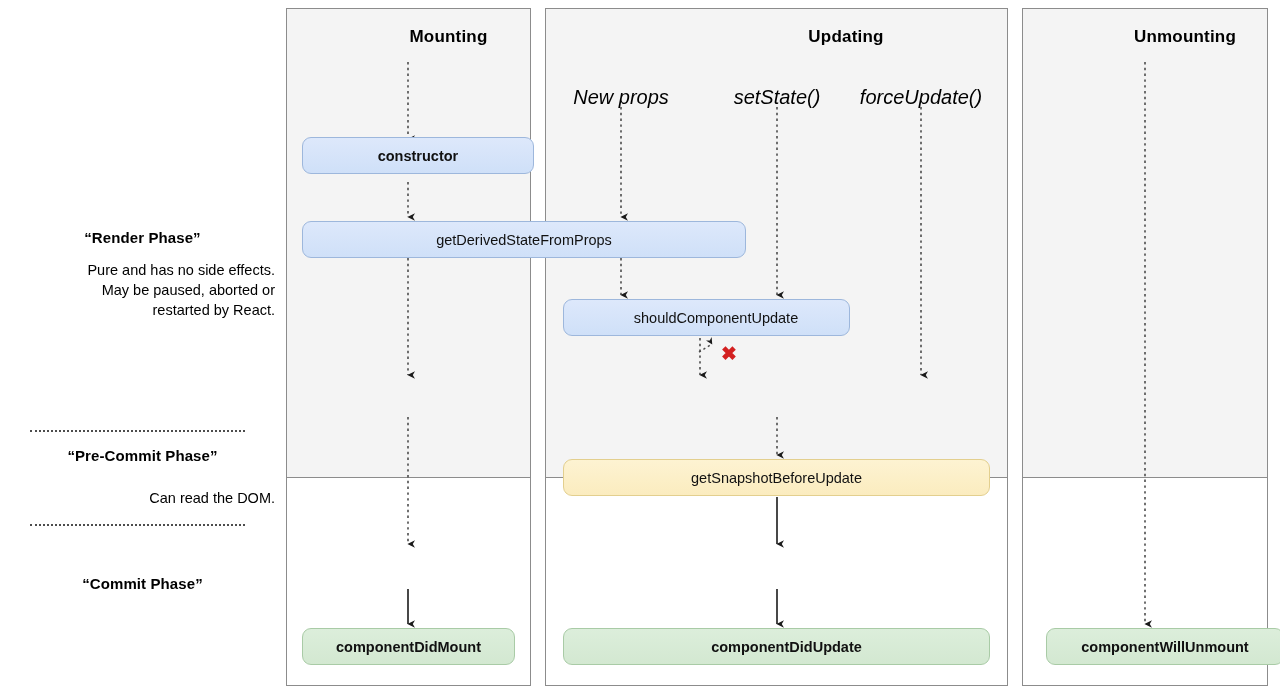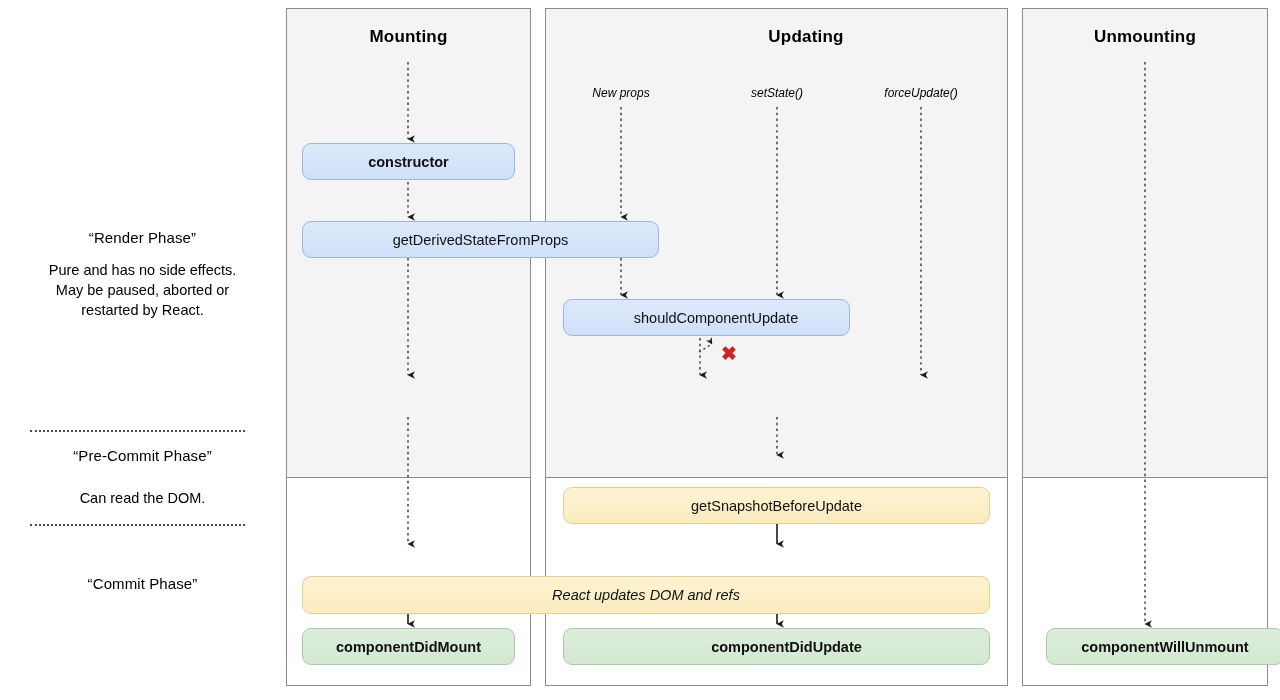--- a/index.html
+++ b/index.html
@@ -25,29 +25,30 @@
   }
 
   
   .legend {
     position: absolute;
     left: 10px;
     width: 265px;
     text-align: center;
   }
   .legend-title {
-    font-weight: normal;
+    font-weight: bold;
     font-size: 15px;
     letter-spacing: 0.1px;
     text-align: center;
   }
   .legend-desc {
     font-size: 14.5px;
     line-height: 20px;
     margin-top: 14px;
+    text-align: right;
   }
   .dotted-rule {
     position: absolute;
     left: 30px;
     width: 215px;
     border-top: 2px dotted #4d4d4d;
     height: 0;
   }
 
   
@@ -58,20 +59,21 @@
   }
   .col-top   { background: #f4f4f4; border-bottom: none; }
   .col-bot   { background: #ffffff; border-top: 1px solid #8c8c8c; }
 
   .col-header {
     position: absolute;
     text-align: center;
     font-weight: bold;
     font-size: 17px;
     letter-spacing: 0.2px;
+    padding-left: 40px;
   }
 
   
   .node {
     position: absolute;
     box-sizing: border-box;
     border-radius: 9px;
     display: flex;
     align-items: center;
     justify-content: center;
@@ -81,35 +83,34 @@
   }
   .node-blue {
     background: linear-gradient(#dde8fb, #cfe0f8);
     border: 1px solid #9db7dc;
     color: #111;
   }
   .node-yellow {
     background: linear-gradient(#fdf3d2, #fbecbf);
     border: 1px solid #e3cf8e;
     color: #111;
-    margin-top: 28px;
   }
   .node-green {
     background: linear-gradient(#dceedb, #d3e8d1);
     border: 1px solid #a9cba6;
     color: #111;
   }
   .b { font-weight: bold; }
   .i { font-style: italic; }
 
   
   .src-label {
     position: absolute;
     font-style: italic;
-    font-size: 12px;
+    font-size: 20px;
     text-align: center;
     white-space: nowrap;
   }
 
   
   #wires {
     position: absolute;
     left: 0; top: 0;
     width: 1280px;
     height: 700px;
@@ -196,30 +197,29 @@
 
     <line x1="777" y1="589" x2="777" y2="624" stroke="#1a1a1a" stroke-width="1.6" marker-end="url(#ah)"></line>
 
     <line x1="1145" y1="62" x2="1145" y2="624" stroke="#4d4d4d" stroke-width="1.6" stroke-dasharray="2.4 3.4" marker-end="url(#ah)"></line>
   </svg>
 
   <div class="src-label" style="left:541px; top:86px; width:160px;">New props</div>
   <div class="src-label" style="left:697px; top:86px; width:160px;">setState()</div>
   <div class="src-label" style="left:841px; top:86px; width:160px;">forceUpdate()</div>
 
-  <div class="node node-blue b" style="left:302px; top:143px; width:213px; height:37px;">constructor</div>
-
-  <div class="node node-blue" style="left:302px; top:221px; width:357px; height:37px;">getDerivedStateFromProps</div>
+  <div class="node node-blue b" style="left:302px; top:137px; width:232px; height:37px;">constructor</div>
+
+  <div class="node node-blue" style="left:302px; top:221px; width:444px; height:37px;">getDerivedStateFromProps</div>
 
   <div class="node node-blue" style="left:563px; top:299px; width:287px; height:37px;padding-left:19px;">shouldComponentUpdate</div>
 
 
   <div class="node node-yellow" style="left:563px; top:459px; width:427px; height:37px;">getSnapshotBeforeUpdate</div>
 
-  <div class="node node-yellow i" style="left:302px; top:548px; width:688px; height:38px;">React updates DOM and refs</div>
 
   <div class="node node-green b" style="left:302px; top:628px; width:213px; height:37px;">componentDidMount</div>
 
   <div class="node node-green b" style="left:563px; top:628px; width:427px; height:37px;padding-left:20px;">componentDidUpdate</div>
 
   <div class="node node-green b" style="left:1046px; top:628px; width:238px; height:37px;">componentWillUnmount</div>
 
   <div class="xmark" style="left:721px; top:344px;">✖</div>
 
 </div>

